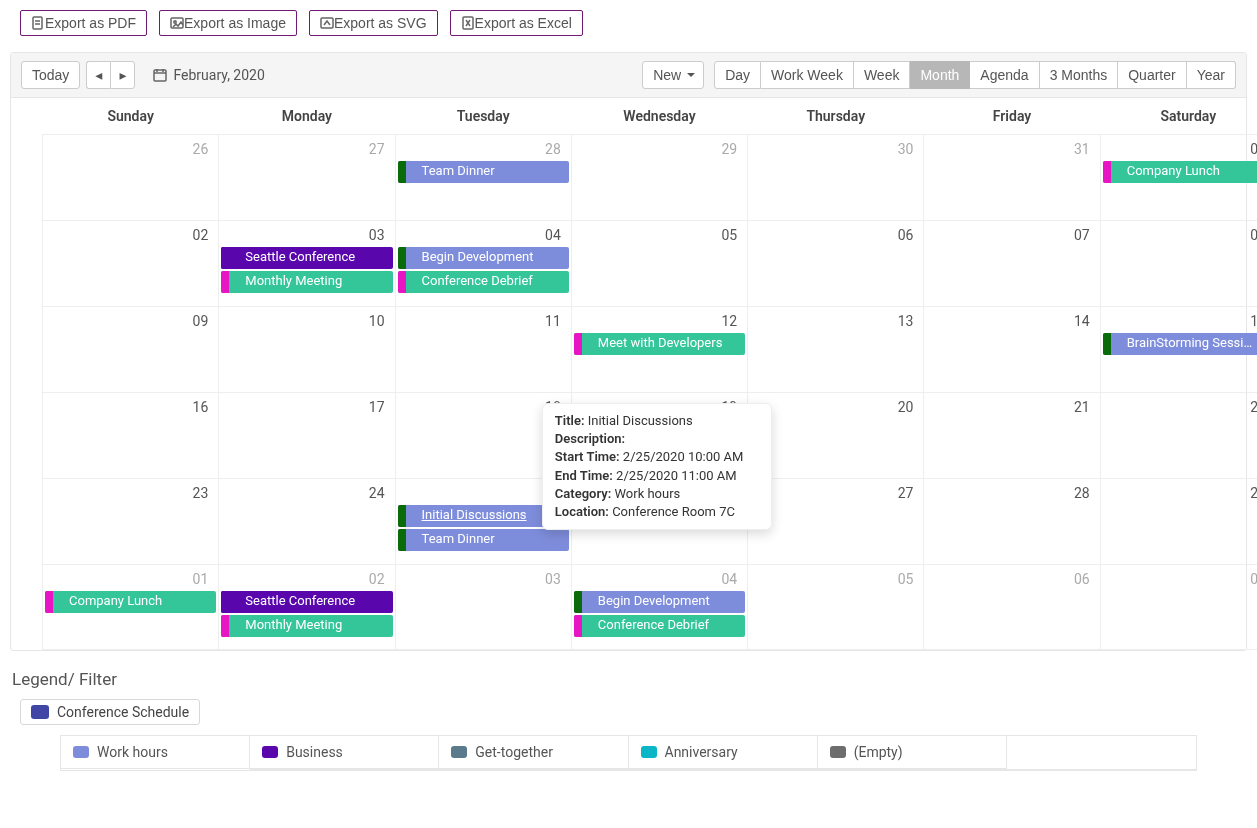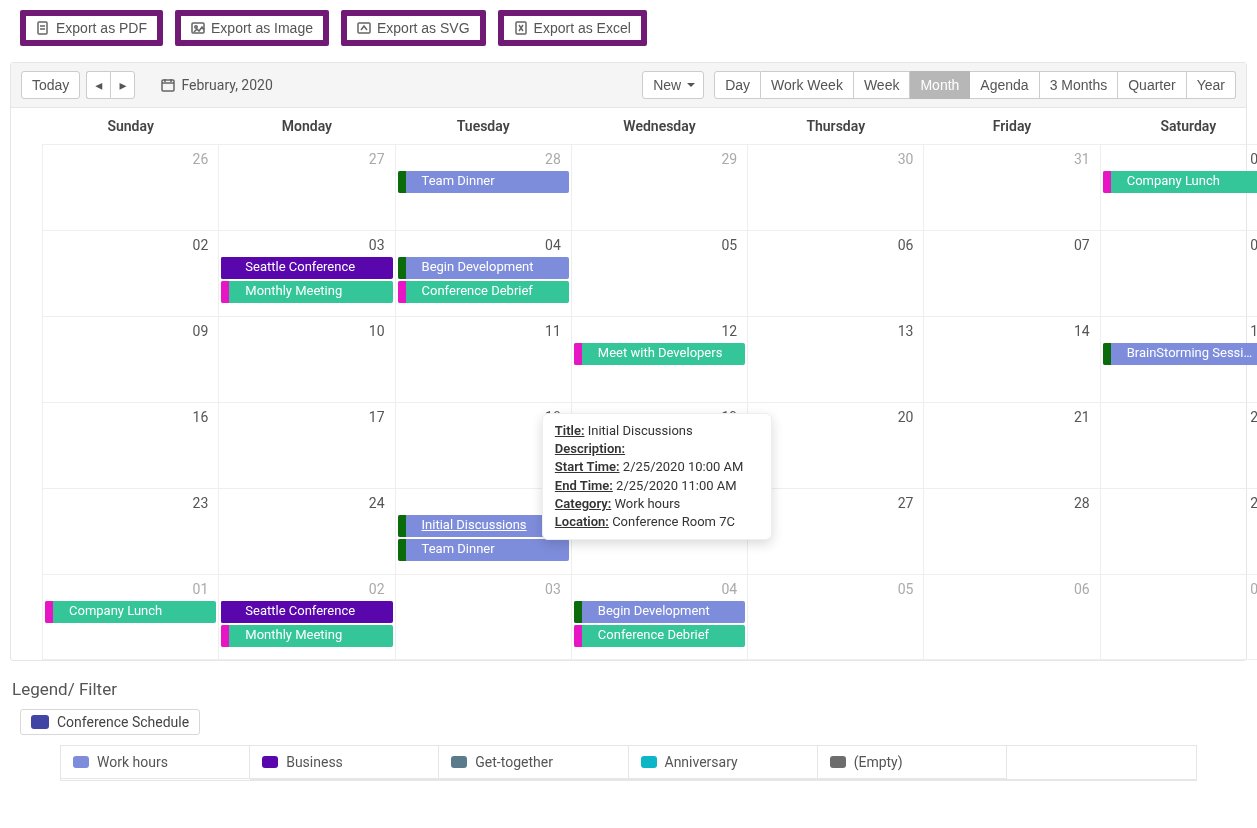--- a/index.html
+++ b/index.html
@@ -8,26 +8,26 @@
     padding: 10px;
     font-family: -apple-system, "Segoe UI", Roboto, Arial, sans-serif;
     font-size: 14px;
     color: #333;
     background: #fff;
     width: 1257px;
   }
   .export-bar { display: flex; gap: 12px; margin-bottom: 16px; padding-left: 10px; }
   .export-btn {
     background: #fff;
-    border: 6px solid #701a75;
+    border: 1px solid #701a75;
     border-radius: 2px;
     padding: 4px 10px;
     display: inline-flex;
     align-items: center;
-    gap: 6px;
+    gap: 0;
     font-size: 14px;
     color: #555;
     cursor: pointer;
   }
   .export-btn svg { width: 14px; height: 14px; stroke: #666; fill: none; stroke-width: 1.5; }
   .scheduler { border: 1px solid #e6e6e6; border-radius: 3px; }
   .toolbar {
     background: #f5f5f5;
     border-bottom: 1px solid #e6e6e6;
     padding: 8px 10px;
@@ -44,21 +44,21 @@
     color: #555;
     cursor: pointer;
     display: inline-flex;
     align-items: center;
     height: 28px;
   }
   .tb-arrow-group { display: inline-flex; }
   .tb-arrow-group .tb-btn { border-radius: 0; padding: 4px 8px; }
   .tb-arrow-group .tb-btn:first-child { border-right: 0; border-radius: 3px 0 0 3px; }
   .tb-arrow-group .tb-btn:last-child  { border-radius: 0 3px 3px 0; }
-  .date-label { display: inline-flex; align-items: center; gap: 6px; color: #555; margin-left: 20px; }
+  .date-label { display: inline-flex; align-items: center; gap: 6px; color: #555; margin-left: 12px; }
   .date-label svg { width: 14px; height: 14px; stroke: #666; fill:none; stroke-width:1.5;}
   .toolbar-right { margin-left: auto; display: flex; align-items: center; gap: 10px; }
   .new-btn { position: relative; padding-right: 22px; }
   .new-btn::after {
     content: ""; position: absolute; right: 8px; top: 50%; margin-top: -2px;
     border: 4px solid transparent; border-top-color: #555;
   }
   .view-switch { display: inline-flex; }
   .view-switch .tb-btn { border-radius: 0; }
   .view-switch .tb-btn + .tb-btn { border-left: 0; }
@@ -122,21 +122,21 @@
     background: #fff;
     border: 1px solid #eee;
     border-radius: 6px;
     box-shadow: 0 4px 12px rgba(0,0,0,0.15);
     padding: 8px 12px;
     font-size: 13px;
     color: #333;
     z-index: 50;
     line-height: 1.4;
   }
-  .tooltip .row b { font-weight: 600; text-decoration: underline; }
+  .tooltip .row b { font-weight: 600; }
   .legend-title { margin: 18px 0 10px 2px; font-size: 17px; color: #555; }
   .legend-main {
     display: inline-flex; align-items: center; gap: 8px;
     border: 1px solid #d8d8d8; border-radius: 3px;
     padding: 4px 10px; margin-left: 10px; margin-bottom: 10px;
     font-size: 14px; color: #444; cursor: pointer;
   }
   .legend-main .sw { width: 18px; height: 14px; border-radius: 3px; background: #4145a4; }
   .legend-grid {
     margin-left: 50px; margin-right: 50px;

